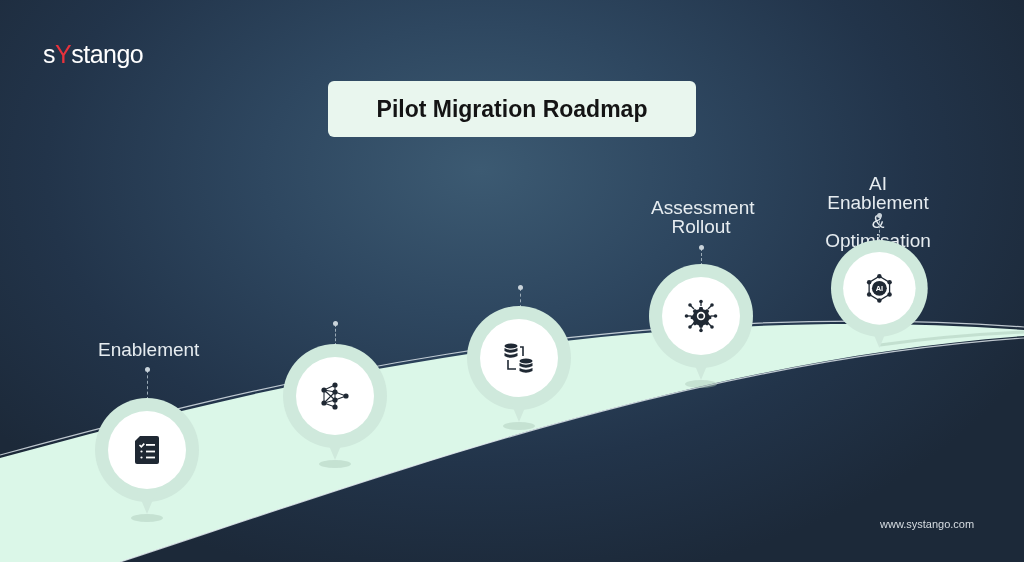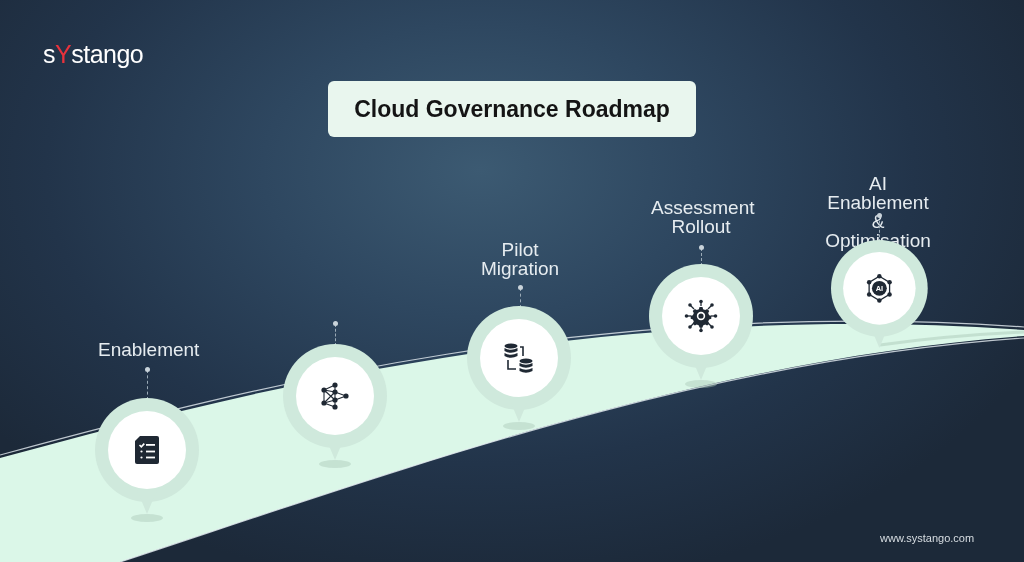--- a/index.html
+++ b/index.html
@@ -56,42 +56,42 @@
   }
   .pin .inner {
     position: absolute; left: 13px; top: 13px; width: 78px; height: 78px; border-radius: 50%;
     background: #ffffff;
     display: flex; align-items: center; justify-content: center;
   }
   .pin svg { width: 34px; height: 34px; }
 
   .website {
     position: absolute; left: 880px; top: 518px;
-    font-size: 11px; color: #d7dde2; margin-top: 14px;
+    font-size: 11px; color: #d7dde2;
   }
 </style>
 </head>
 <body>
 
 <div class="stage">
 
   <svg class="road-svg" viewBox="0 0 1024 562">
 
     <path d="M0 458 C 250 390, 600 300, 1024 330 L 1024 336 C 700 360, 400 470, 120 562 L 0 562 Z" fill="#dbf7e8"></path>
 
     <path d="M0 455 C 250 387, 600 297, 1024 327" fill="none" stroke="#e6eef2" stroke-width="1.2" opacity="0.8"></path>
     <path d="M120 562 C 400 470, 700 360, 1024 338" fill="none" stroke="#e6eef2" stroke-width="1.2" opacity="0.8"></path>
     <path d="M880 345 C 930 338, 980 334, 1024 332" fill="none" stroke="#b9d6c6" stroke-width="3" opacity="0.7"></path>
   </svg>
 
   <div class="logo">
     <span>s</span><span class="accent">Y</span><span>stango</span>
   </div>
 
-  <div class="title-box">Cloud Governance Roadmap</div>
+  <div class="title-box">Pilot Migration Roadmap</div>
 
   <div class="step-label" style="left:98px; top:340px; width:100px;">Enablement</div>
   <div class="connector" style="left:147px; top:370px; height:30px;"></div>
   <div class="pin" style="left:95px; top:398px;">
     <div class="outer"></div>
     <div class="tail"></div>
     <div class="shadow"></div>
     <div class="inner">
       <svg viewBox="0 0 34 34">
         <path d="M10 3 H27 Q29 3 29 5 V29 Q29 31 27 31 H7 Q5 31 5 29 V8 Z" fill="#1f2833"></path>
@@ -130,22 +130,20 @@
           <circle cx="17" cy="6" r="2.6"></circle>
             <circle cx="17" cy="13" r="2.6"></circle>
           <circle cx="17" cy="21" r="2.6"></circle>
             <circle cx="17" cy="28" r="2.6"></circle>
           <circle cx="28" cy="17" r="2.6"></circle>
         </g>
       </svg>
     </div>
   </div>
 
-  <div class="step-label" style="left:470px; top:240px; width:100px;">Pilot
-Migration</div>
   <div class="connector" style="left:520px; top:288px; height:20px;"></div>
   <div class="pin" style="left:467px; top:306px;">
     <div class="outer"></div>
     <div class="tail"></div>
     <div class="shadow"></div>
     <div class="inner">
       <svg viewBox="0 0 34 34">
         <g fill="#1f2833">
           <ellipse cx="9" cy="5" rx="6.5" ry="2.6"></ellipse>
           <path d="M2.5 7 Q9 10.5 15.5 7 V10 Q9 13.5 2.5 10 Z"></path>

